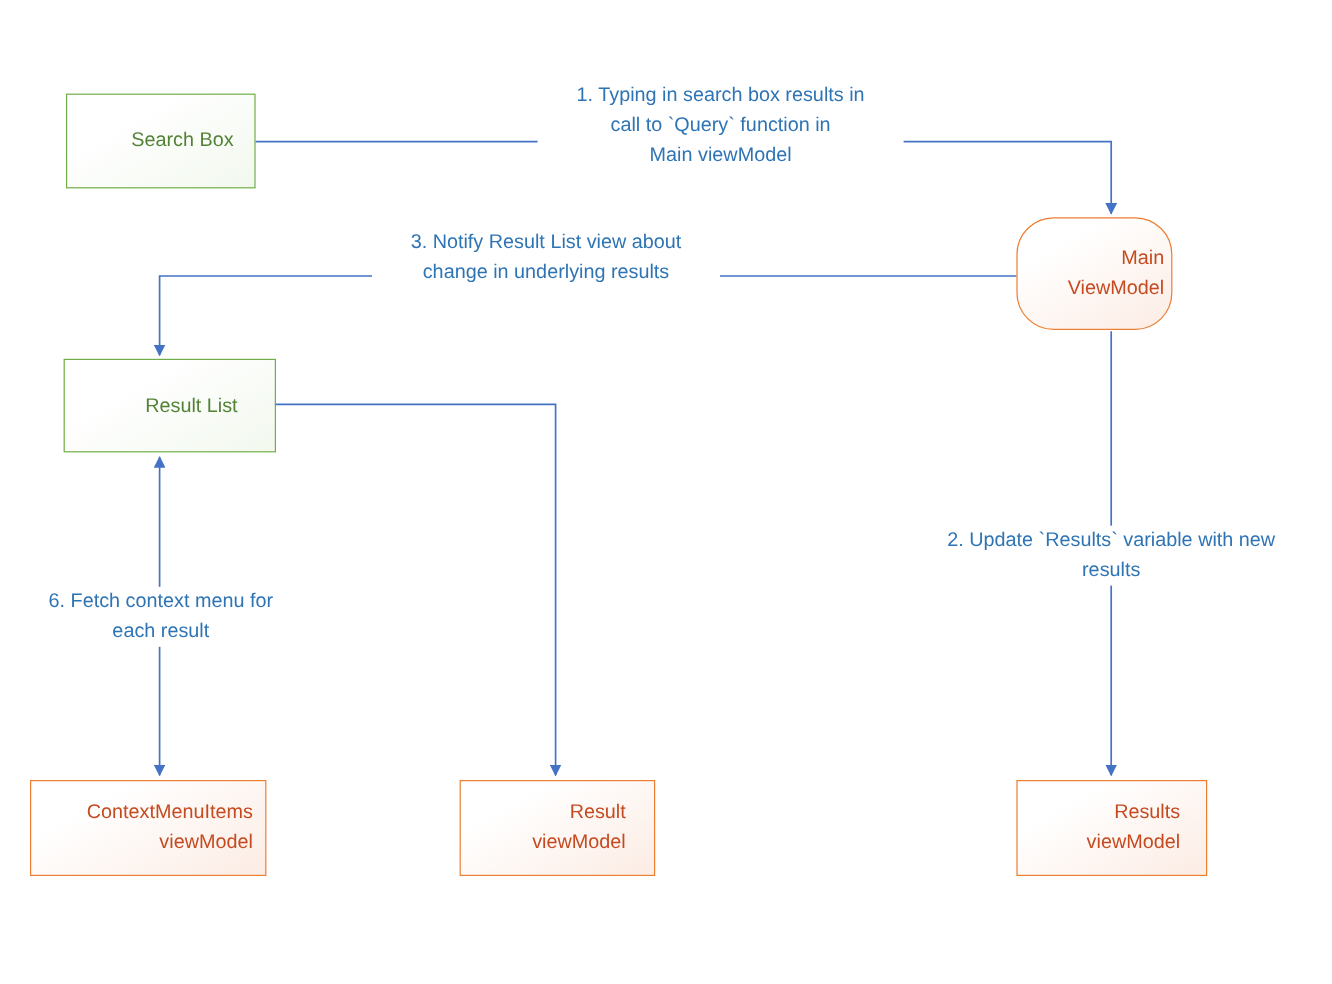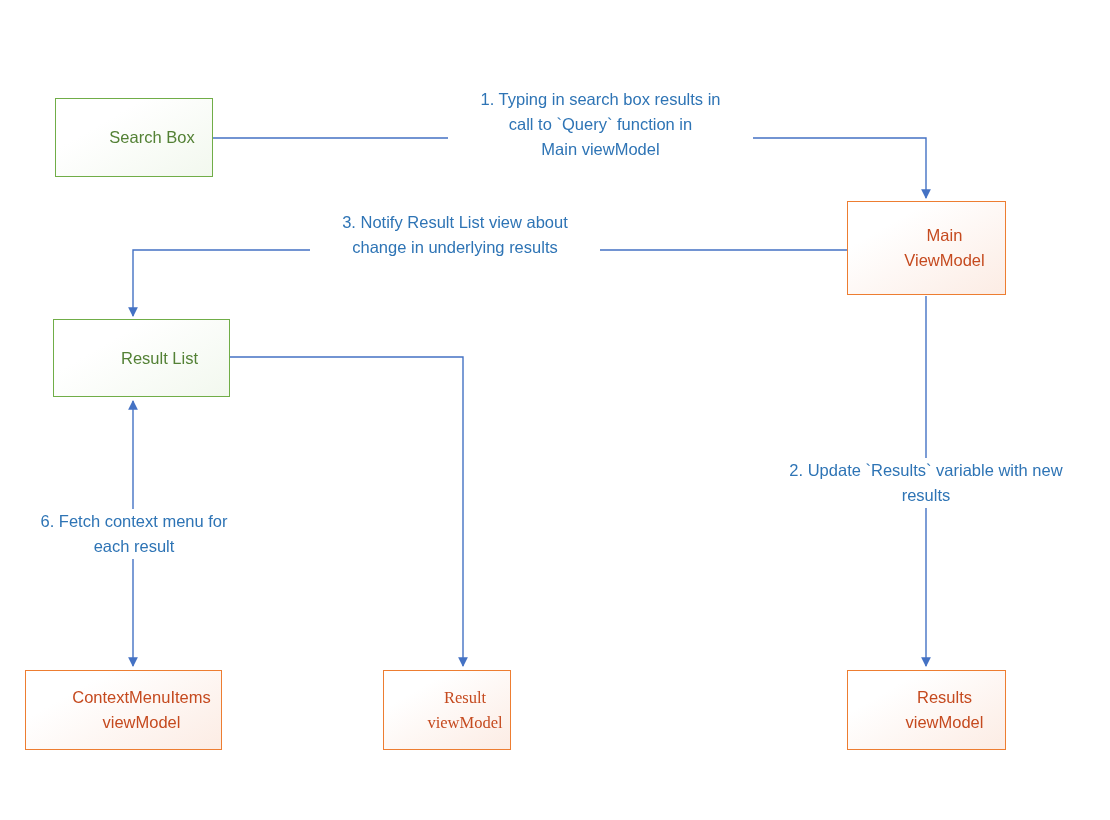--- a/index.html
+++ b/index.html
@@ -4,36 +4,36 @@
   <style>
     html, body { margin: 0; padding: 0; }
     body {
       width: 1110px;
       height: 820px;
       background: #ffffff;
       font-family: "Liberation Sans", sans-serif;
       position: relative;
       overflow: hidden;
     }
-    .canvas { position: absolute; inset: 0; margin-top: 20px; }
+    .canvas { position: absolute; inset: 0; }
 
     svg.connectors { position: absolute; left: 0; top: 0; }
     svg.connectors path.connector {
       stroke: var(--line-blue, #4472C4);
       stroke-width: 1.4;
       fill: none;
     }
     #arrowhead path { fill: var(--line-blue, #4472C4); stroke: none; }
 
     .node {
       position: absolute;
       display: flex;
       align-items: center;
       justify-content: center;
-      text-align: center;
+      text-align: right;
       white-space: pre-line;
       font-size: 16.5px;
       line-height: 25px;
       box-sizing: border-box;
       background: #ffffff;
       padding-left: 36px;
     }
     .node.green {
       border: 1.5px solid var(--green-border, #70AD47);
       color: var(--green-text, #538135);
@@ -50,24 +50,24 @@
       color: var(--label-blue, #2E74B5);
       background: #ffffff;
       text-align: center;
       white-space: pre-line;
       font-size: 16.5px;
       line-height: 25px;
     }
 
     
     .n-search      { left: 55px;  top: 78px;  width: 158px; height: 79px; }
-    .n-main        { left: 847px; top: 181px; width: 159px; height: 94px; }
+    .n-main        { left: 847px; top: 181px; width: 130px; height: 94px; border-radius: 31px; }
     .n-resultlist  { left: 53px;  top: 299px; width: 177px; height: 78px; }
     .n-contextmenu { left: 25px;  top: 650px; width: 197px; height: 80px; }
-    .n-result      { left: 383px; top: 650px; width: 128px; height: 80px; font-family: Liberation Serif, serif; }
+    .n-result      { left: 383px; top: 650px; width: 163px; height: 80px; }
     .n-results     { left: 847px; top: 650px; width: 159px; height: 80px; }
 
     
     .l-1 { left: 448px; top: 67px;  width: 305px; }
     .l-2 { left: 756px; top: 438px; width: 340px; }
     .l-3 { left: 310px; top: 190px; width: 290px; }
     .l-4 { left: 318px; top: 343px; width: 295px; }
     .l-5 { left: 18px;  top: 489px; width: 232px; }
   </style>
 </head>

